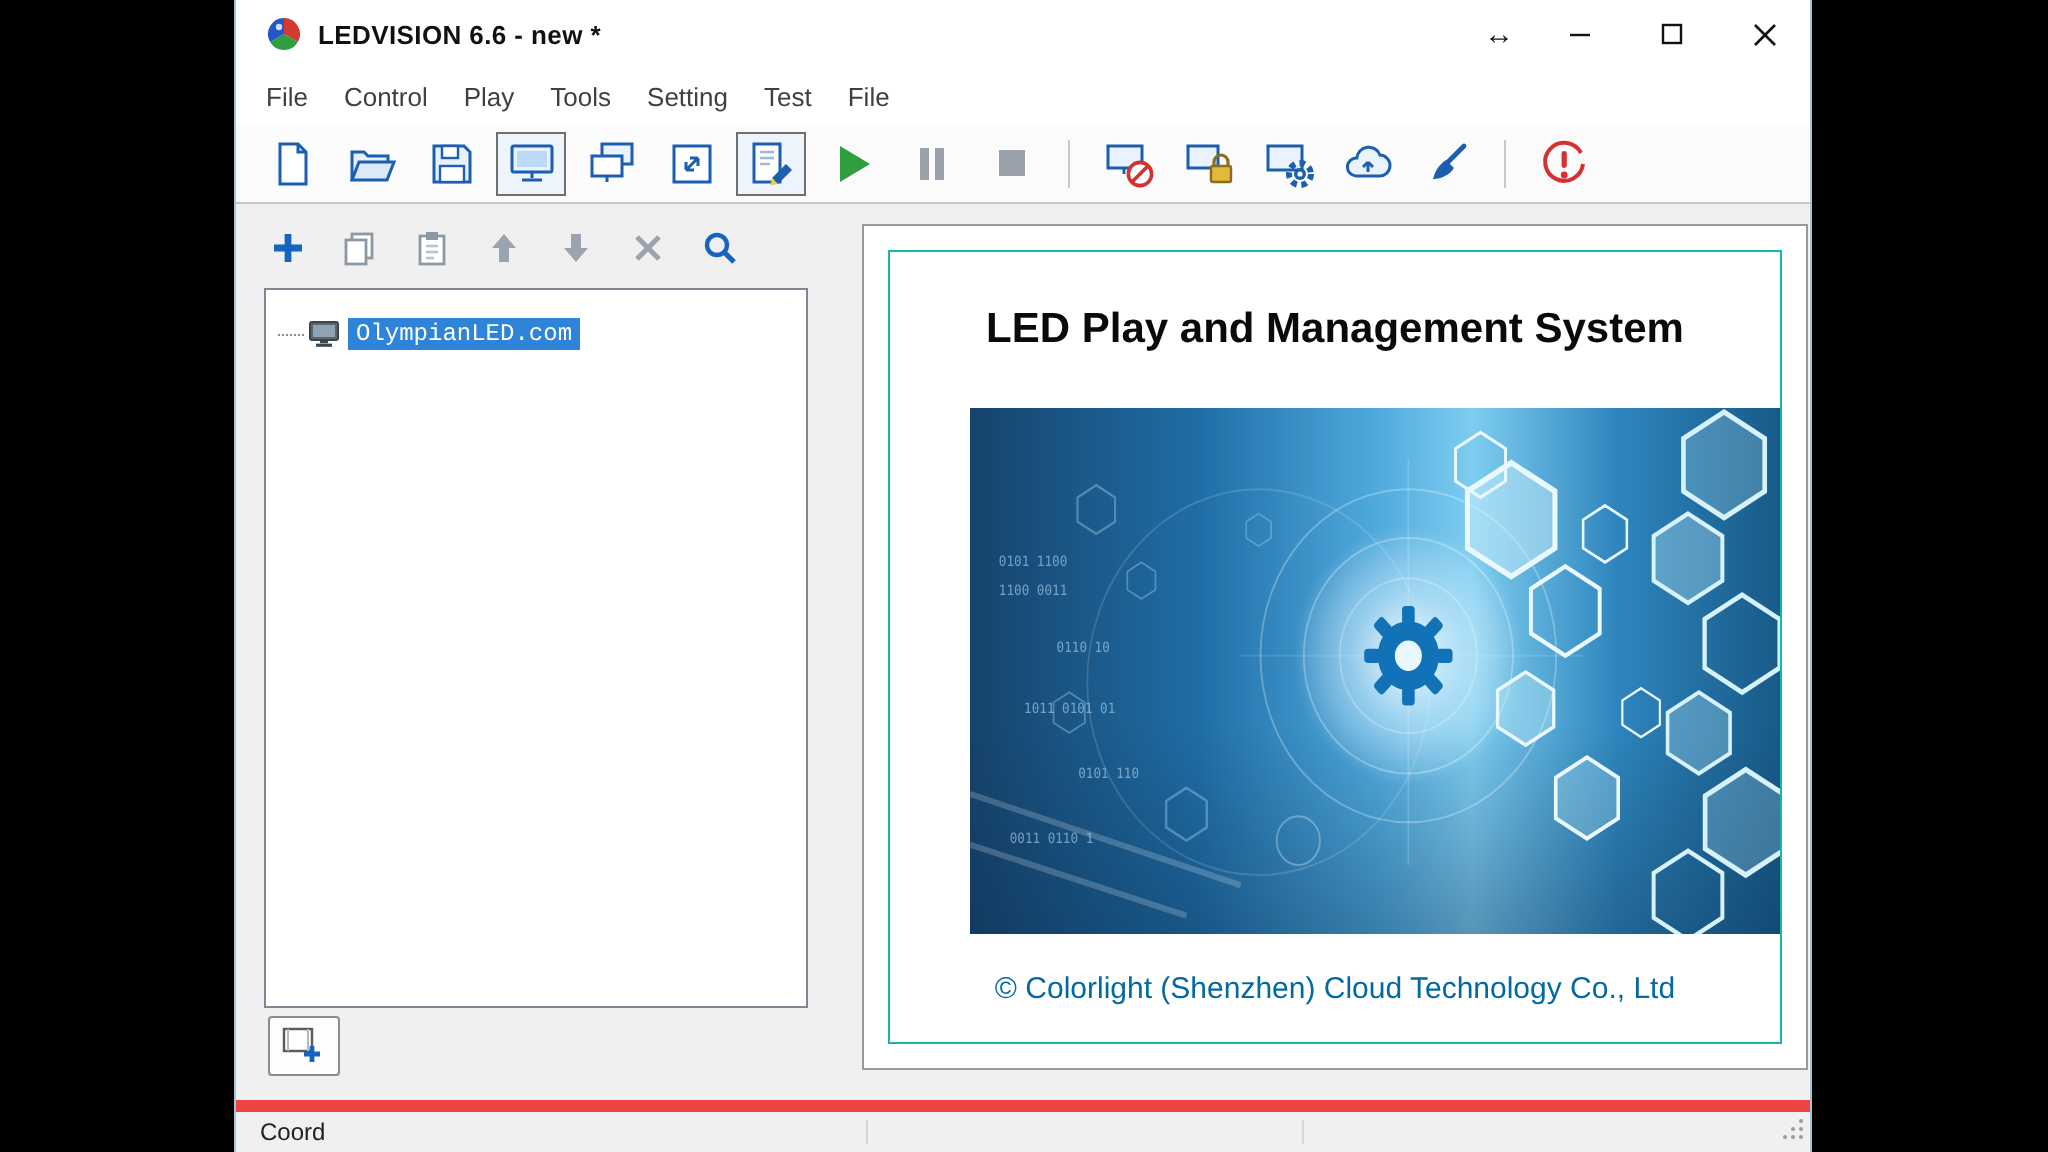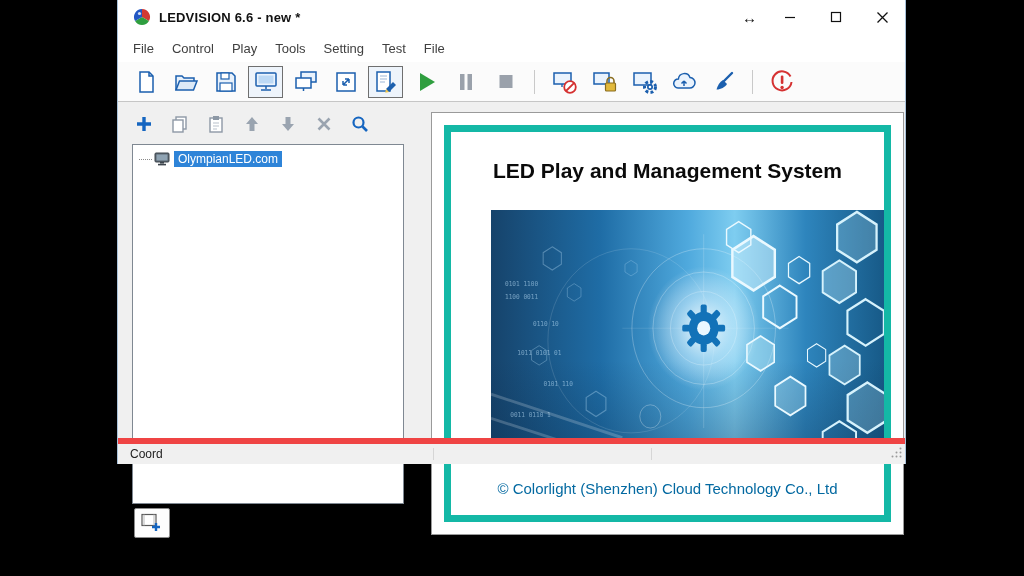--- a/index.html
+++ b/index.html
@@ -1,18 +1,18 @@
 <!DOCTYPE html>
 <html><head>
 <meta charset="utf-8">
 <style>
   * { margin:0; padding:0; box-sizing:border-box; }
   body { background:#000; font-family:"Liberation Sans", sans-serif; }
   .stage { position:relative; width:1024px; height:576px; background:#000; overflow:hidden; }
-  .window { position:absolute; left:117px; top:0; width:789px; height:464px;
+  .window { position:absolute; left:117px; top:0; width:789px; height:576px;
             background:#f0f0f0; display:flex; flex-direction:column;
             border-left:1px solid #a9c2da; border-right:1px solid #a9c2da; }
 
   
   .titlebar { height:34px; background:#fff; display:flex; align-items:center; padding-left:15px; flex:0 0 auto; }
   .app-icon { width:18px; height:18px; margin-right:8px; display:flex; }
   .title { font-size:13px; font-weight:700; color:#111; letter-spacing:0.2px; }
   .resize-hint { margin-left:auto; margin-right:10px; font-size:15px; font-weight:700; color:#111; }
   .win-controls { display:flex; height:100%; }
   .wbtn { width:46px; height:100%; display:flex; align-items:center; justify-content:center; cursor:default; }
@@ -27,29 +27,29 @@
   .tb-btn.active { border:1px solid #6f6f6f; background:#eef4fb; }
   .tb-sep { width:1px; height:24px; background:#c9c9c9; margin:0 6px; }
 
   
   .main { flex:1 1 auto; position:relative; background:#f0f0f0; }
 
   .tree-toolbar { position:absolute; left:14px; top:10px; display:flex; gap:12px; align-items:center; }
   .tt-btn { width:24px; height:24px; display:flex; align-items:center; justify-content:center; }
 
   .tree-box { position:absolute; left:14px; top:42px; width:272px; height:360px; background:#fff; border:1px solid #7f8892; }
-  .tree-node { display:flex; align-items:center; padding:6px 2px 0 6px; }
+  .tree-node { display:flex; align-items:center; padding:14px 2px 0 6px;font-family:Liberation Mono, monospace; }
   .tree-dots { width:13px; border-top:1px dotted #8a8a8a; margin-right:2px; }
   .tree-screen-icon { display:flex; margin-right:3px; }
   .node-label { background:#2e84d8; color:#fff; font-size:12px; padding:1px 4px; white-space:nowrap; }
 
   .small-btn { position:absolute; left:16px; top:406px; width:36px; height:30px; background:#fdfdfd; border:1px solid #8b8b8b; border-radius:2px; display:flex; align-items:center; justify-content:center; }
 
   .right-panel { position:absolute; left:313px; top:10px; width:473px; height:423px; background:#fff; border:1px solid #9a9a9a; padding:12px; }
-  .preview-inner { width:100%; height:100%; border:7px solid #14b8a6; display:flex; flex-direction:column; background:#fff; }
+  .preview-inner { width:100%; height:100%; border:1px solid #14b8a6; display:flex; flex-direction:column; background:#fff; }
   .preview-title { height:78px; display:flex; align-items:center; justify-content:center; font-size:21px; font-weight:700; color:#0a0a0a; }
   .preview-image { flex:1 1 auto; overflow:hidden;padding-left:40px; }
   .preview-image svg { display:block; width:100%; height:100%; }
   .preview-footer { height:54px; display:flex; align-items:center; justify-content:center; font-size:15px; color:#0369a1; }
 
   
   .statusbar { height:26px; flex:0 0 auto; background:#f0f0f0; border-top:6px solid #ef4444; position:relative; display:flex; align-items:center; padding:0 12px; font-size:12px; color:#222; }
   .sb-sep { position:absolute; top:4px; bottom:4px; width:1px; background:#d6d6d6; }
   .sb-sep.s1 { left:315px; } .sb-sep.s2 { left:533px; }
   .status-right { margin-left:auto; white-space:nowrap; padding-right:10px; }

